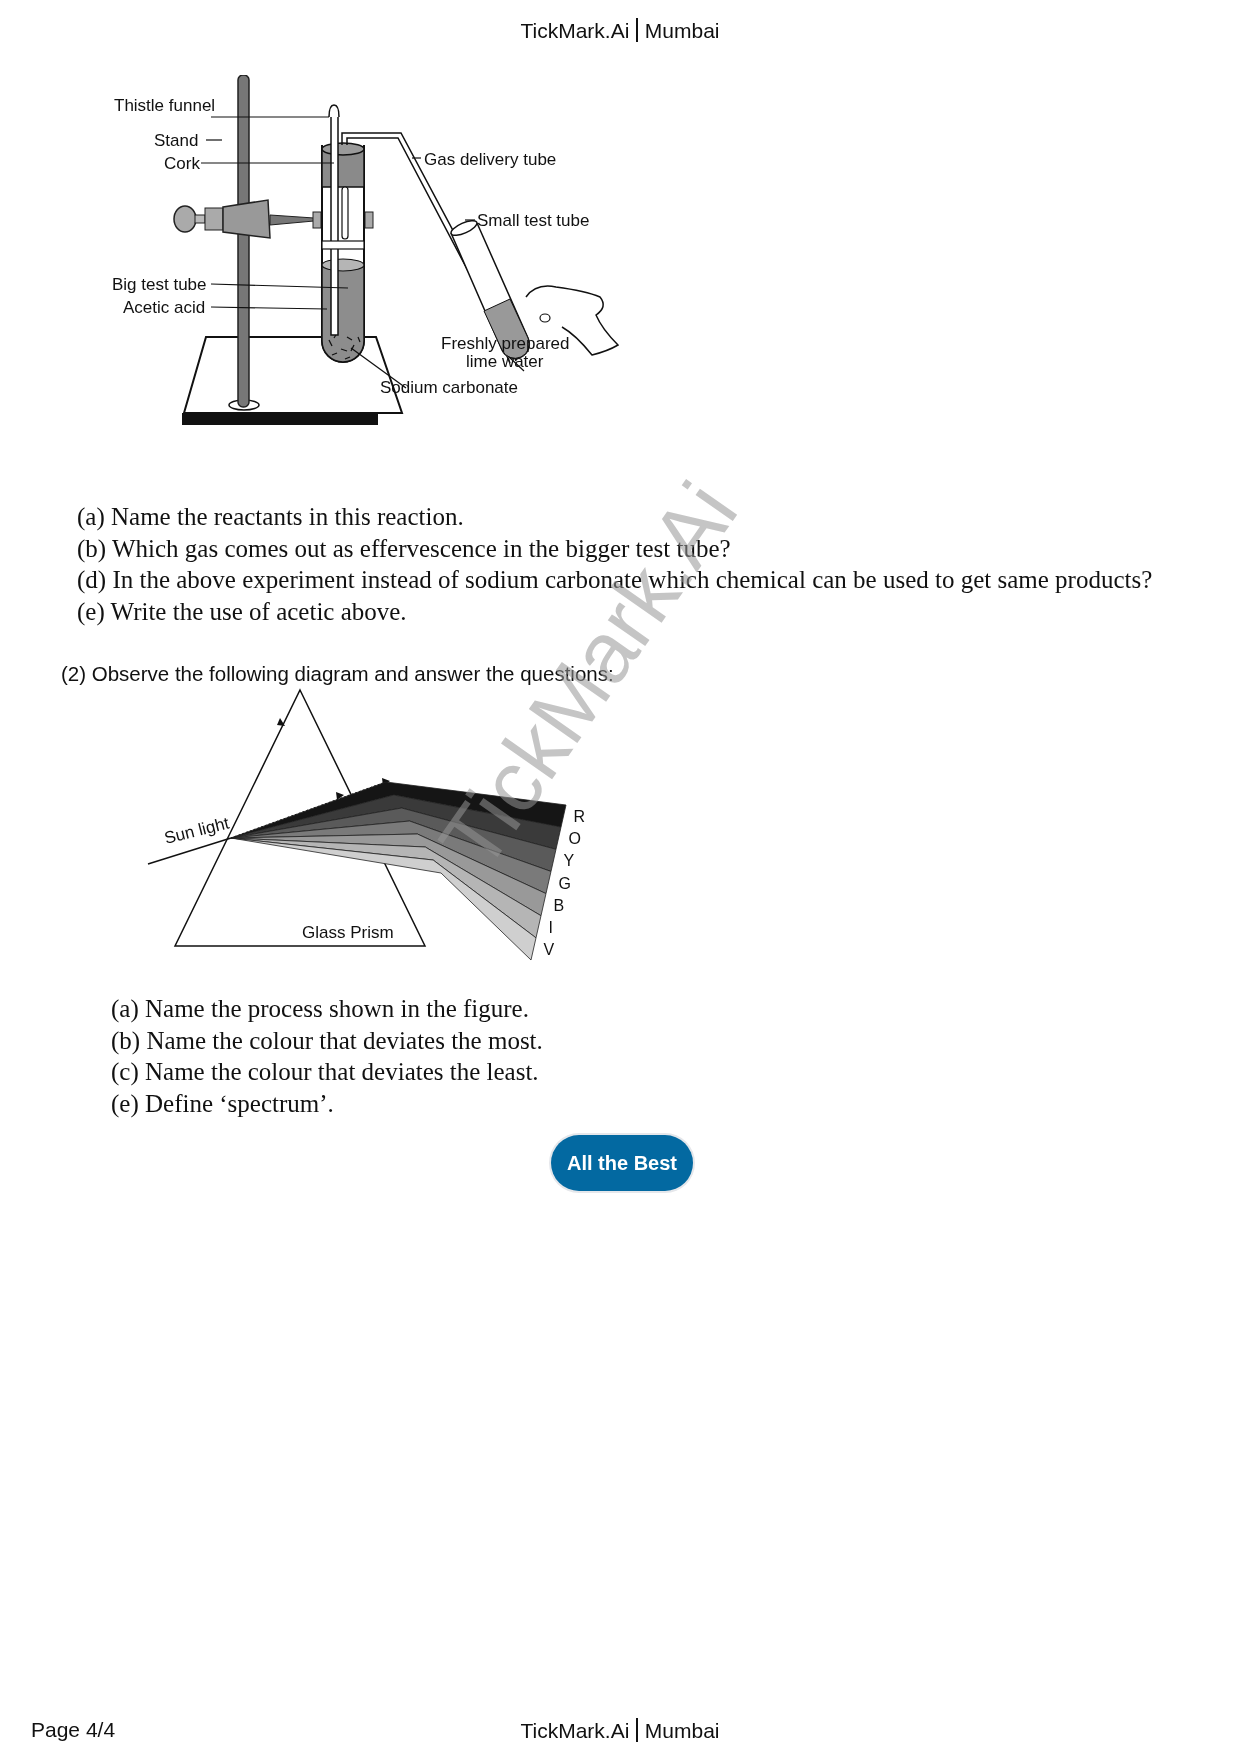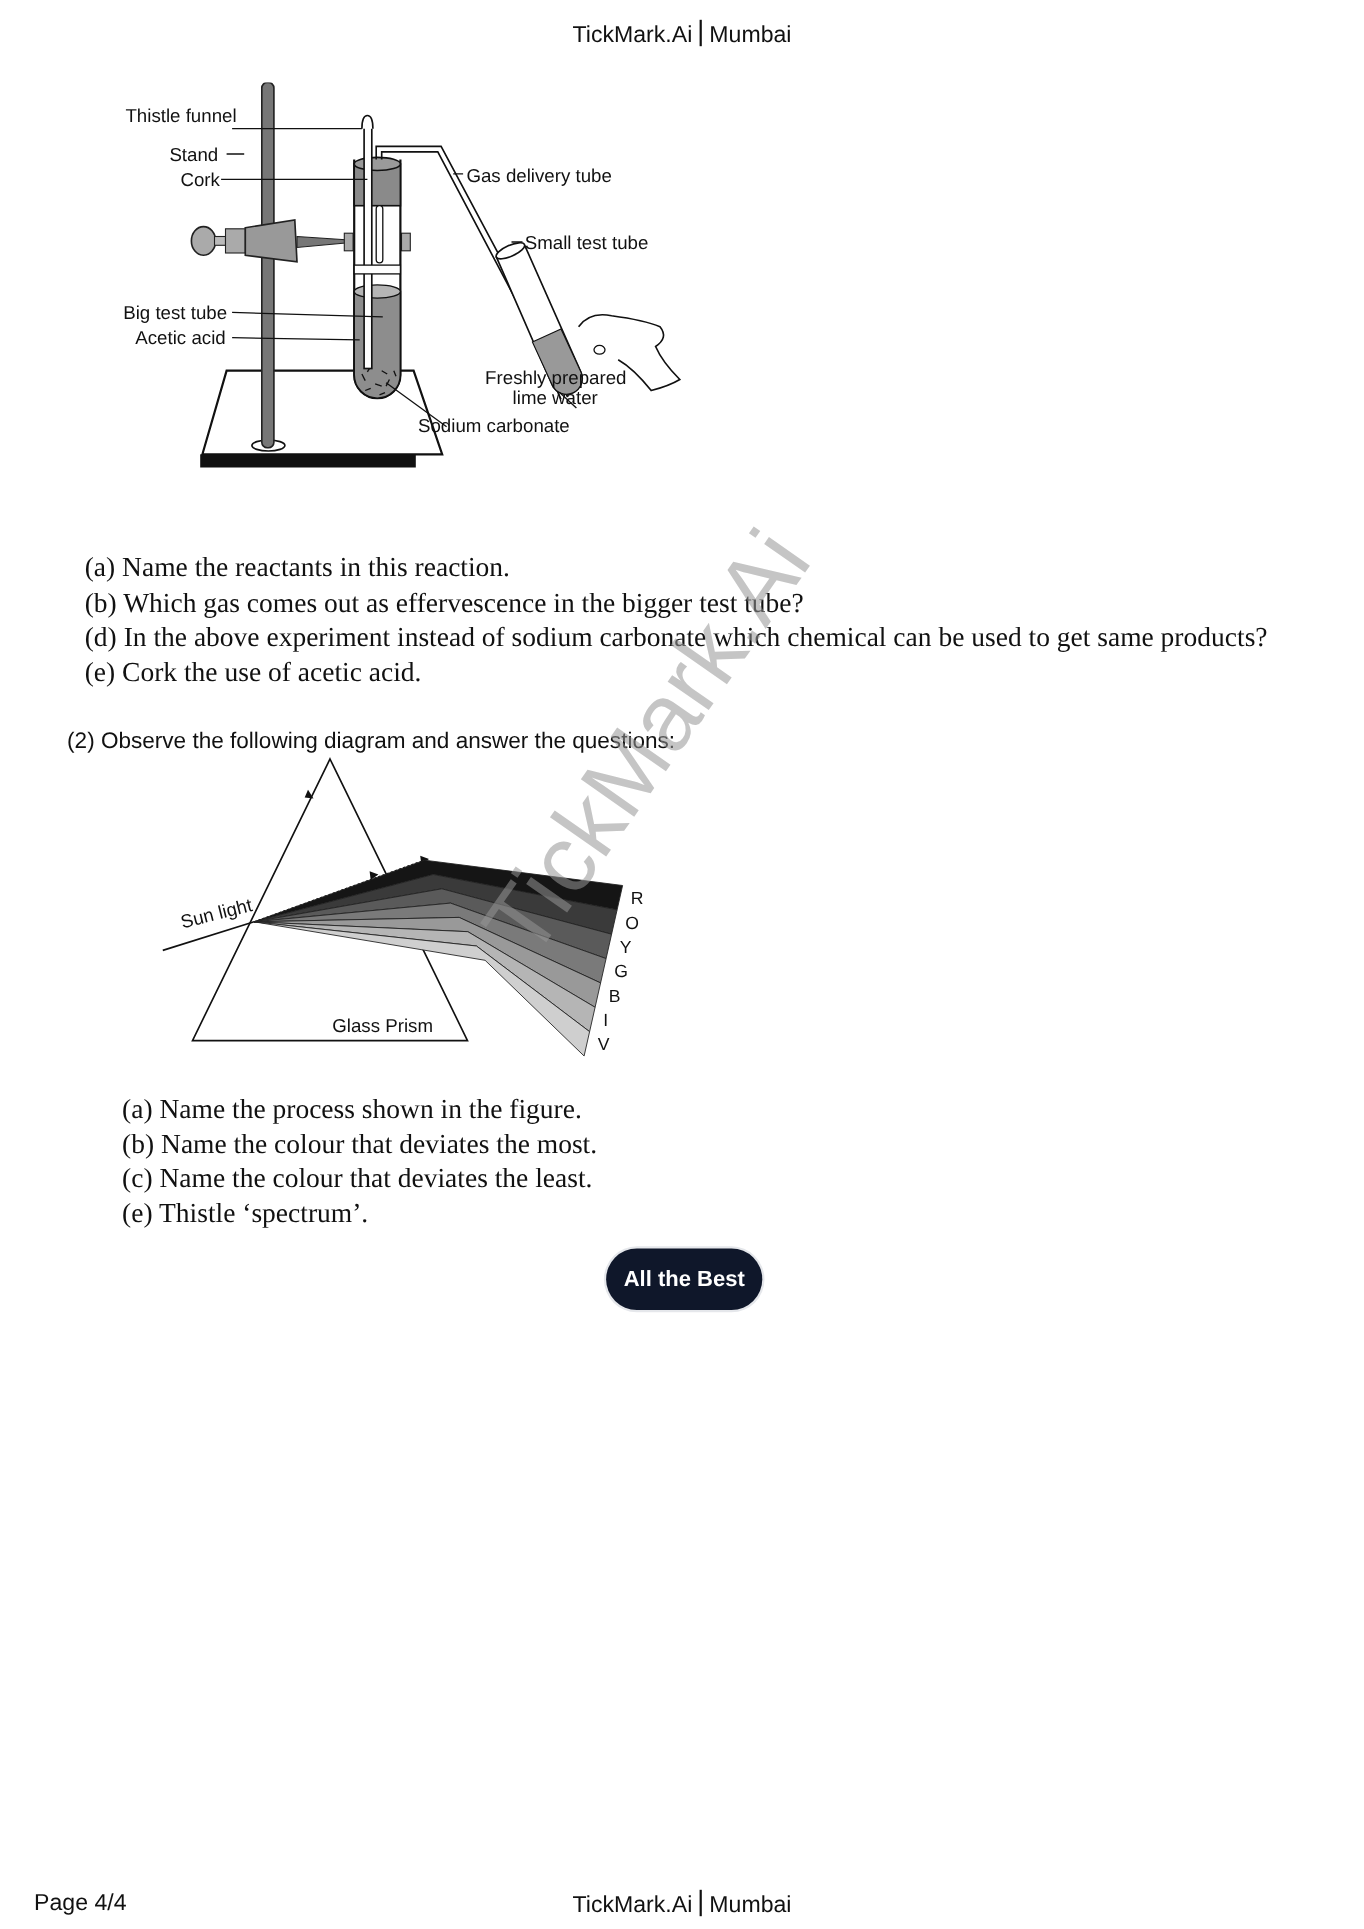--- a/index.html
+++ b/index.html
@@ -12,21 +12,21 @@
   .diagram { position: absolute; margin-left: 36px; }
   #fig1 { left: 68px; top: 75px; width: 560px; height: 380px; }
   #fig2 { left: 100px; top: 680px; width: 680px; height: 300px; }
   svg text { font-family: "Liberation Sans", "DejaVu Sans", sans-serif; fill: #111; }
   .qlist { position: absolute; margin: 16px; padding: 0; list-style: none; font-size: 25px; font-family: Liberation Serif, serif; }
   .qlist li { height: 31.5px; line-height: 31.5px; white-space: nowrap; }
   #q1-list { left: 61px; top: 485px; }
   #q2-list { left: 95px; top: 977px; }
   .q-heading { position: absolute; left: 61px; top: 658px; font-size: 20.5px; line-height: 31px; }
   .best-btn { position: absolute; left: 551px; top: 1135px; width: 142px; height: 56px;
-              border-radius: 28px; background: #0f172a; color: #ffffff; font-weight: bold;
+              border-radius: 28px; background: #0369a1; color: #ffffff; font-weight: bold;
               font-size: 20px; display: flex; align-items: center; justify-content: center;
               box-shadow: 0 0 0 2px #e5e7eb; }
   .watermark { position: absolute; left: 420px; top: 830px; transform: rotate(-55deg);
                transform-origin: left top; font-size: 86px; color: rgba(150,150,150,0.55);
                white-space: nowrap; pointer-events: none; }
 </style>
 </head>
 <body>
 
 <div class="header">
@@ -105,21 +105,21 @@
   <text x="337" y="274" font-size="17">Freshly prepared</text>
   <text x="362" y="292" font-size="17">lime water</text>
   <text x="276" y="318" font-size="17">Sodium carbonate</text>
 </svg>
 </div>
 
 <ul class="qlist" id="q1-list">
   <li>(a) Name the reactants in this reaction.</li>
   <li>(b) Which gas comes out as effervescence in the bigger test tube?</li>
   <li>(d) In the above experiment instead of sodium carbonate which chemical can be used to get same products?</li>
-  <li>(e) Cork the use of acetic acid.</li>
+  <li>(e) Write the use of acetic above.</li>
 </ul>
 
 <div class="q-heading">(2) Observe the following diagram and answer the questions:</div>
 
 <div class="diagram" id="fig2">
 <svg width="680" height="300" viewBox="0 0 680 300">
   <defs>
     <linearGradient id="bandgrad" x1="0" y1="0" x2="0" y2="1">
       <stop offset="0" stop-color="#111"></stop>
           <stop offset="1" stop-color="#ddd"></stop>
@@ -156,21 +156,21 @@
         <text x="412.5" y="252.8" font-size="16">I</text>
         <text x="407.5" y="274.9" font-size="16">V</text>
       </g>
 </svg>
 </div>
 
 <ul class="qlist" id="q2-list">
   <li>(a) Name the process shown in the figure.</li>
   <li>(b) Name the colour that deviates the most.</li>
   <li>(c) Name the colour that deviates the least.</li>
-  <li>(e) Thistle ‘spectrum’.</li>
+  <li>(e) Define ‘spectrum’.</li>
 </ul>
 
 <div class="watermark">TickMark.Ai</div>
 
 <div class="best-btn">All the Best</div>
 
 <div class="footer-left">Page 4/4</div>
 <div class="footer-center">
   <span>TickMark.Ai</span><span class="sep"></span><span>Mumbai</span>
 </div>

